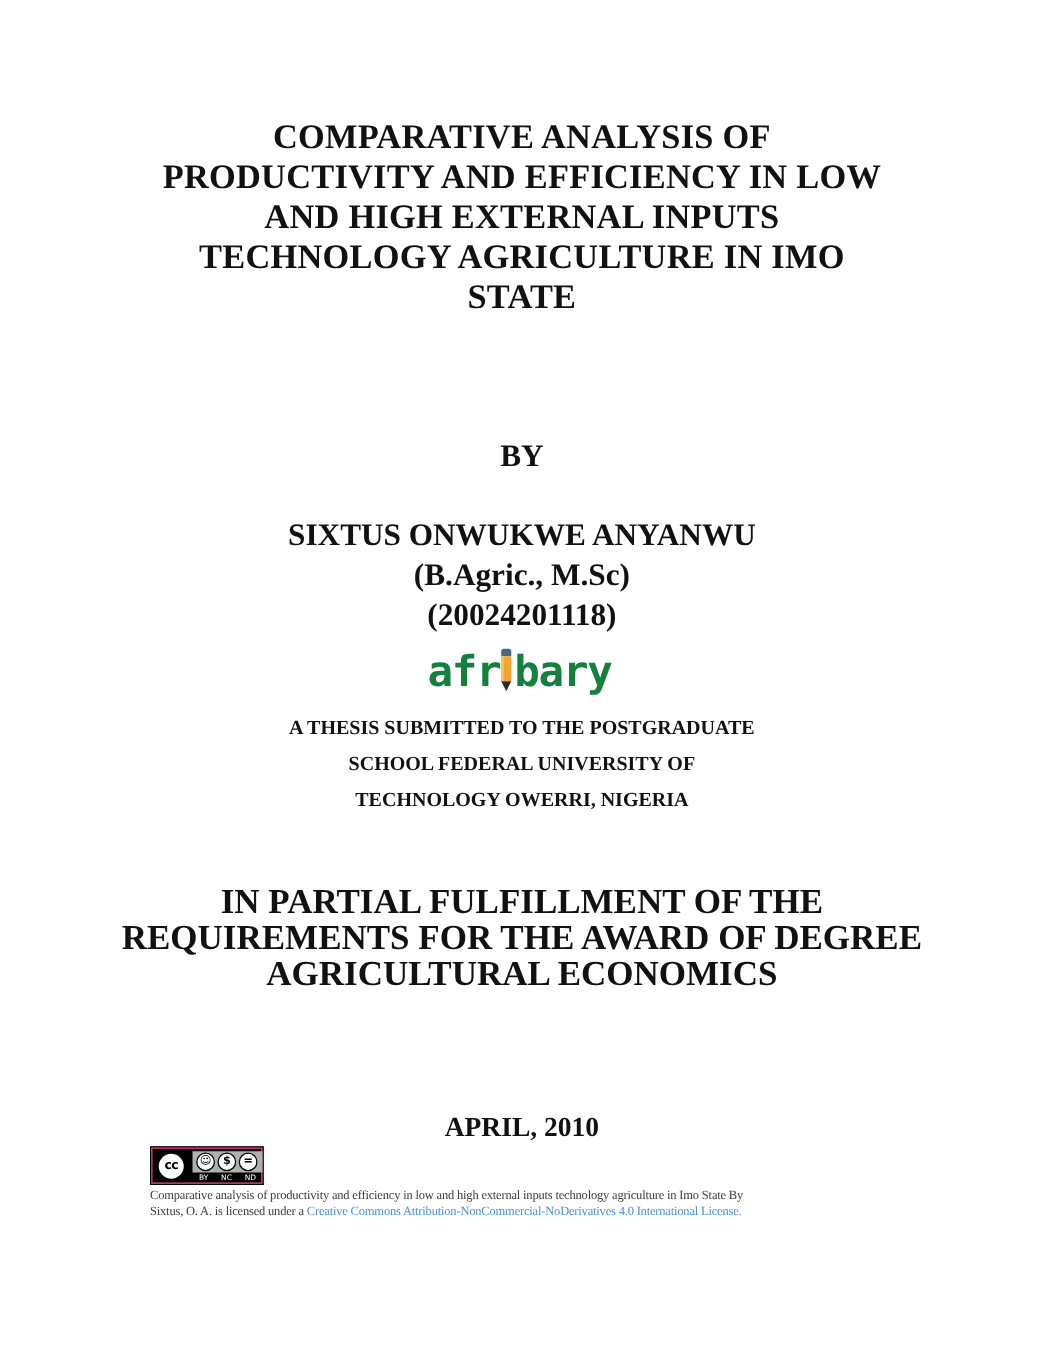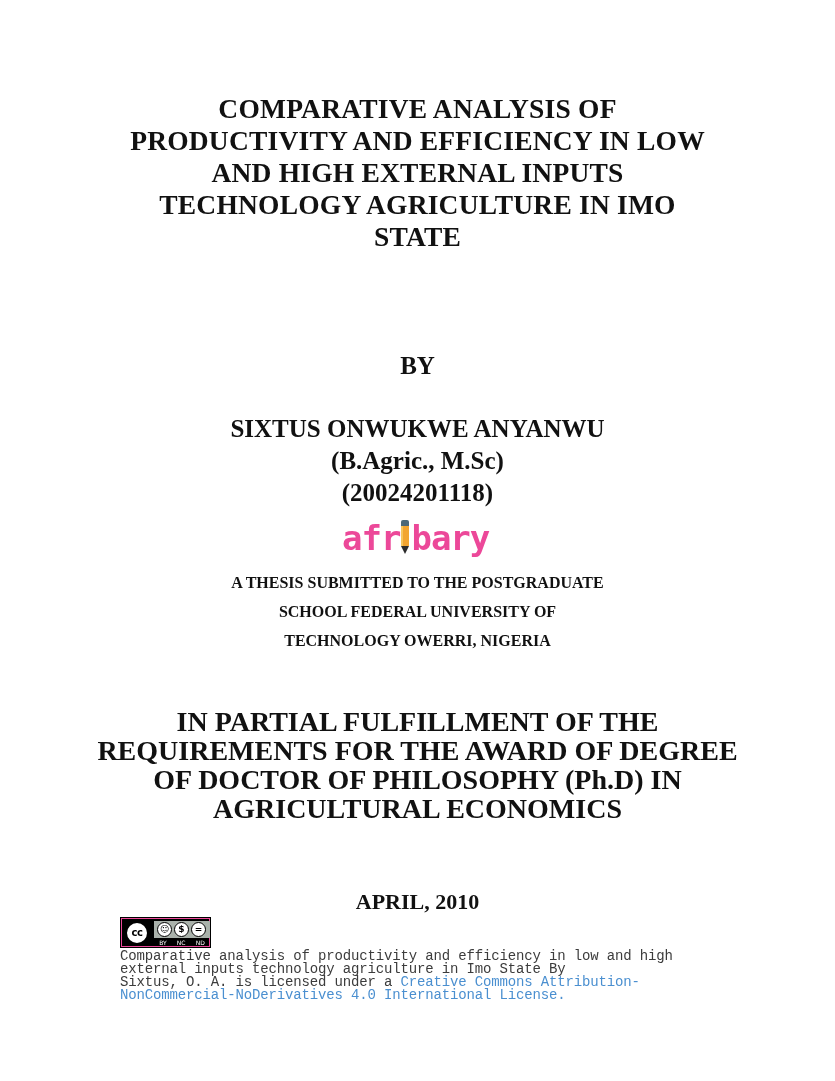--- a/index.html
+++ b/index.html
@@ -69,21 +69,21 @@
     .logo {
       position: absolute;
       top: 518px;
       left: 342px;
       width: 152px;
       height: 44px;
       font-family: "DejaVu Sans Mono", "Liberation Mono", monospace;
       font-weight: bold;
       font-size: 34px;
       line-height: 40px;
-      color: #ec4899;
+      color: #15803d;
       letter-spacing: -1px;
       white-space: nowrap;
     }
     .logo .pencil {
       display: inline-block;
       position: relative;
       width: 8px;
       height: 34px;
       margin: 0 2px 0 1px;
       vertical-align: -4px;
@@ -166,22 +166,22 @@
       line-height: 8px;
       color: #fff;
       display: flex;
       justify-content: space-around;
     }
     .license {
       position: absolute;
       top: 950px;
       left: 120px;
       width: 600px;
-      font-family: Liberation Mono, monospace;
-      font-size: 14px;
+      font-family: Liberation Serif, serif;
+      font-size: 10px;
       line-height: 13px;
       color: #3c3c3c;
       letter-spacing: -0.15px;
     }
     .license .lic-link {
       color: #4a8fd0;
       text-decoration: none;
     }
   </style>
 </head>
@@ -213,21 +213,20 @@
 
   <div class="block thesis">
     <span class="line">A THESIS SUBMITTED TO THE POSTGRADUATE</span>
     <span class="line">SCHOOL FEDERAL UNIVERSITY OF</span>
     <span class="line">TECHNOLOGY OWERRI, NIGERIA</span>
   </div>
 
   <div class="block fulfill">
     <span class="line">IN PARTIAL FULFILLMENT OF THE</span>
     <span class="line">REQUIREMENTS FOR THE AWARD OF DEGREE</span>
-    <span class="line">OF DOCTOR OF PHILOSOPHY (Ph.D) IN</span>
     <span class="line">AGRICULTURAL ECONOMICS</span>
   </div>
 
   <div class="block date">
     <span class="line">APRIL, 2010</span>
   </div>
 
   <div class="cc-badge">
     <div class="inner">
       <div class="cc-circle">cc</div>

